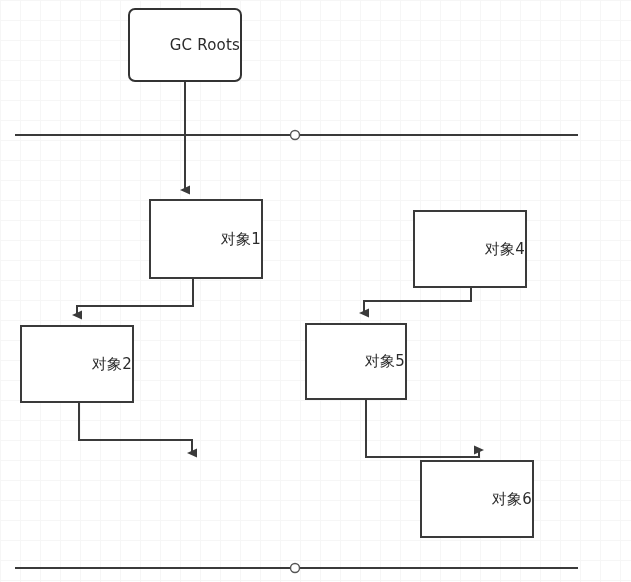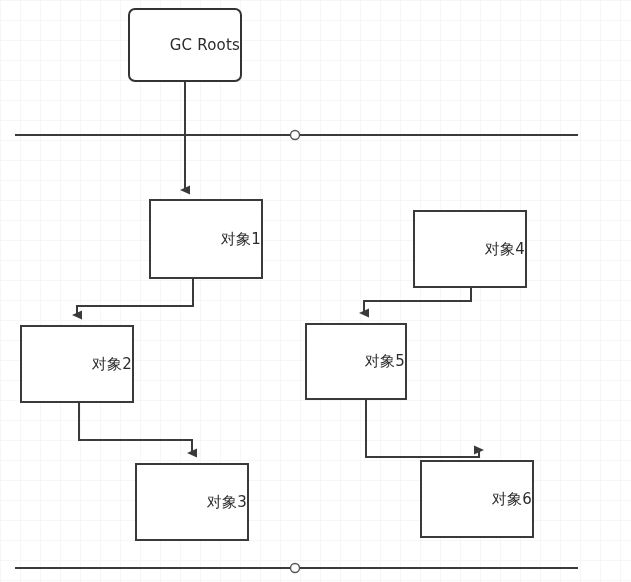--- a/index.html
+++ b/index.html
@@ -87,23 +87,20 @@
   </div>
 
   <div class="node" style="left:128px; top:199px; width:114px; height:80px;margin-left:21px;">
     <span class="node-label">对象1</span>
   </div>
 
   <div class="node" style="left:20px; top:325px; width:114px; height:78px;">
     <span class="node-label">对象2</span>
   </div>
 
-  <div class="node" style="left:135px; top:463px; width:114px; height:78px;">
-    <span class="node-label">对象3</span>
-  </div>
 
   <div class="node" style="left:413px; top:194px; width:114px; height:78px;margin-top:16px;">
     <span class="node-label">对象4</span>
   </div>
 
   <div class="node" style="left:305px; top:323px; width:102px; height:77px;">
     <span class="node-label">对象5</span>
   </div>
 
   <div class="node" style="left:420px; top:460px; width:114px; height:78px;padding-left:44px;">

